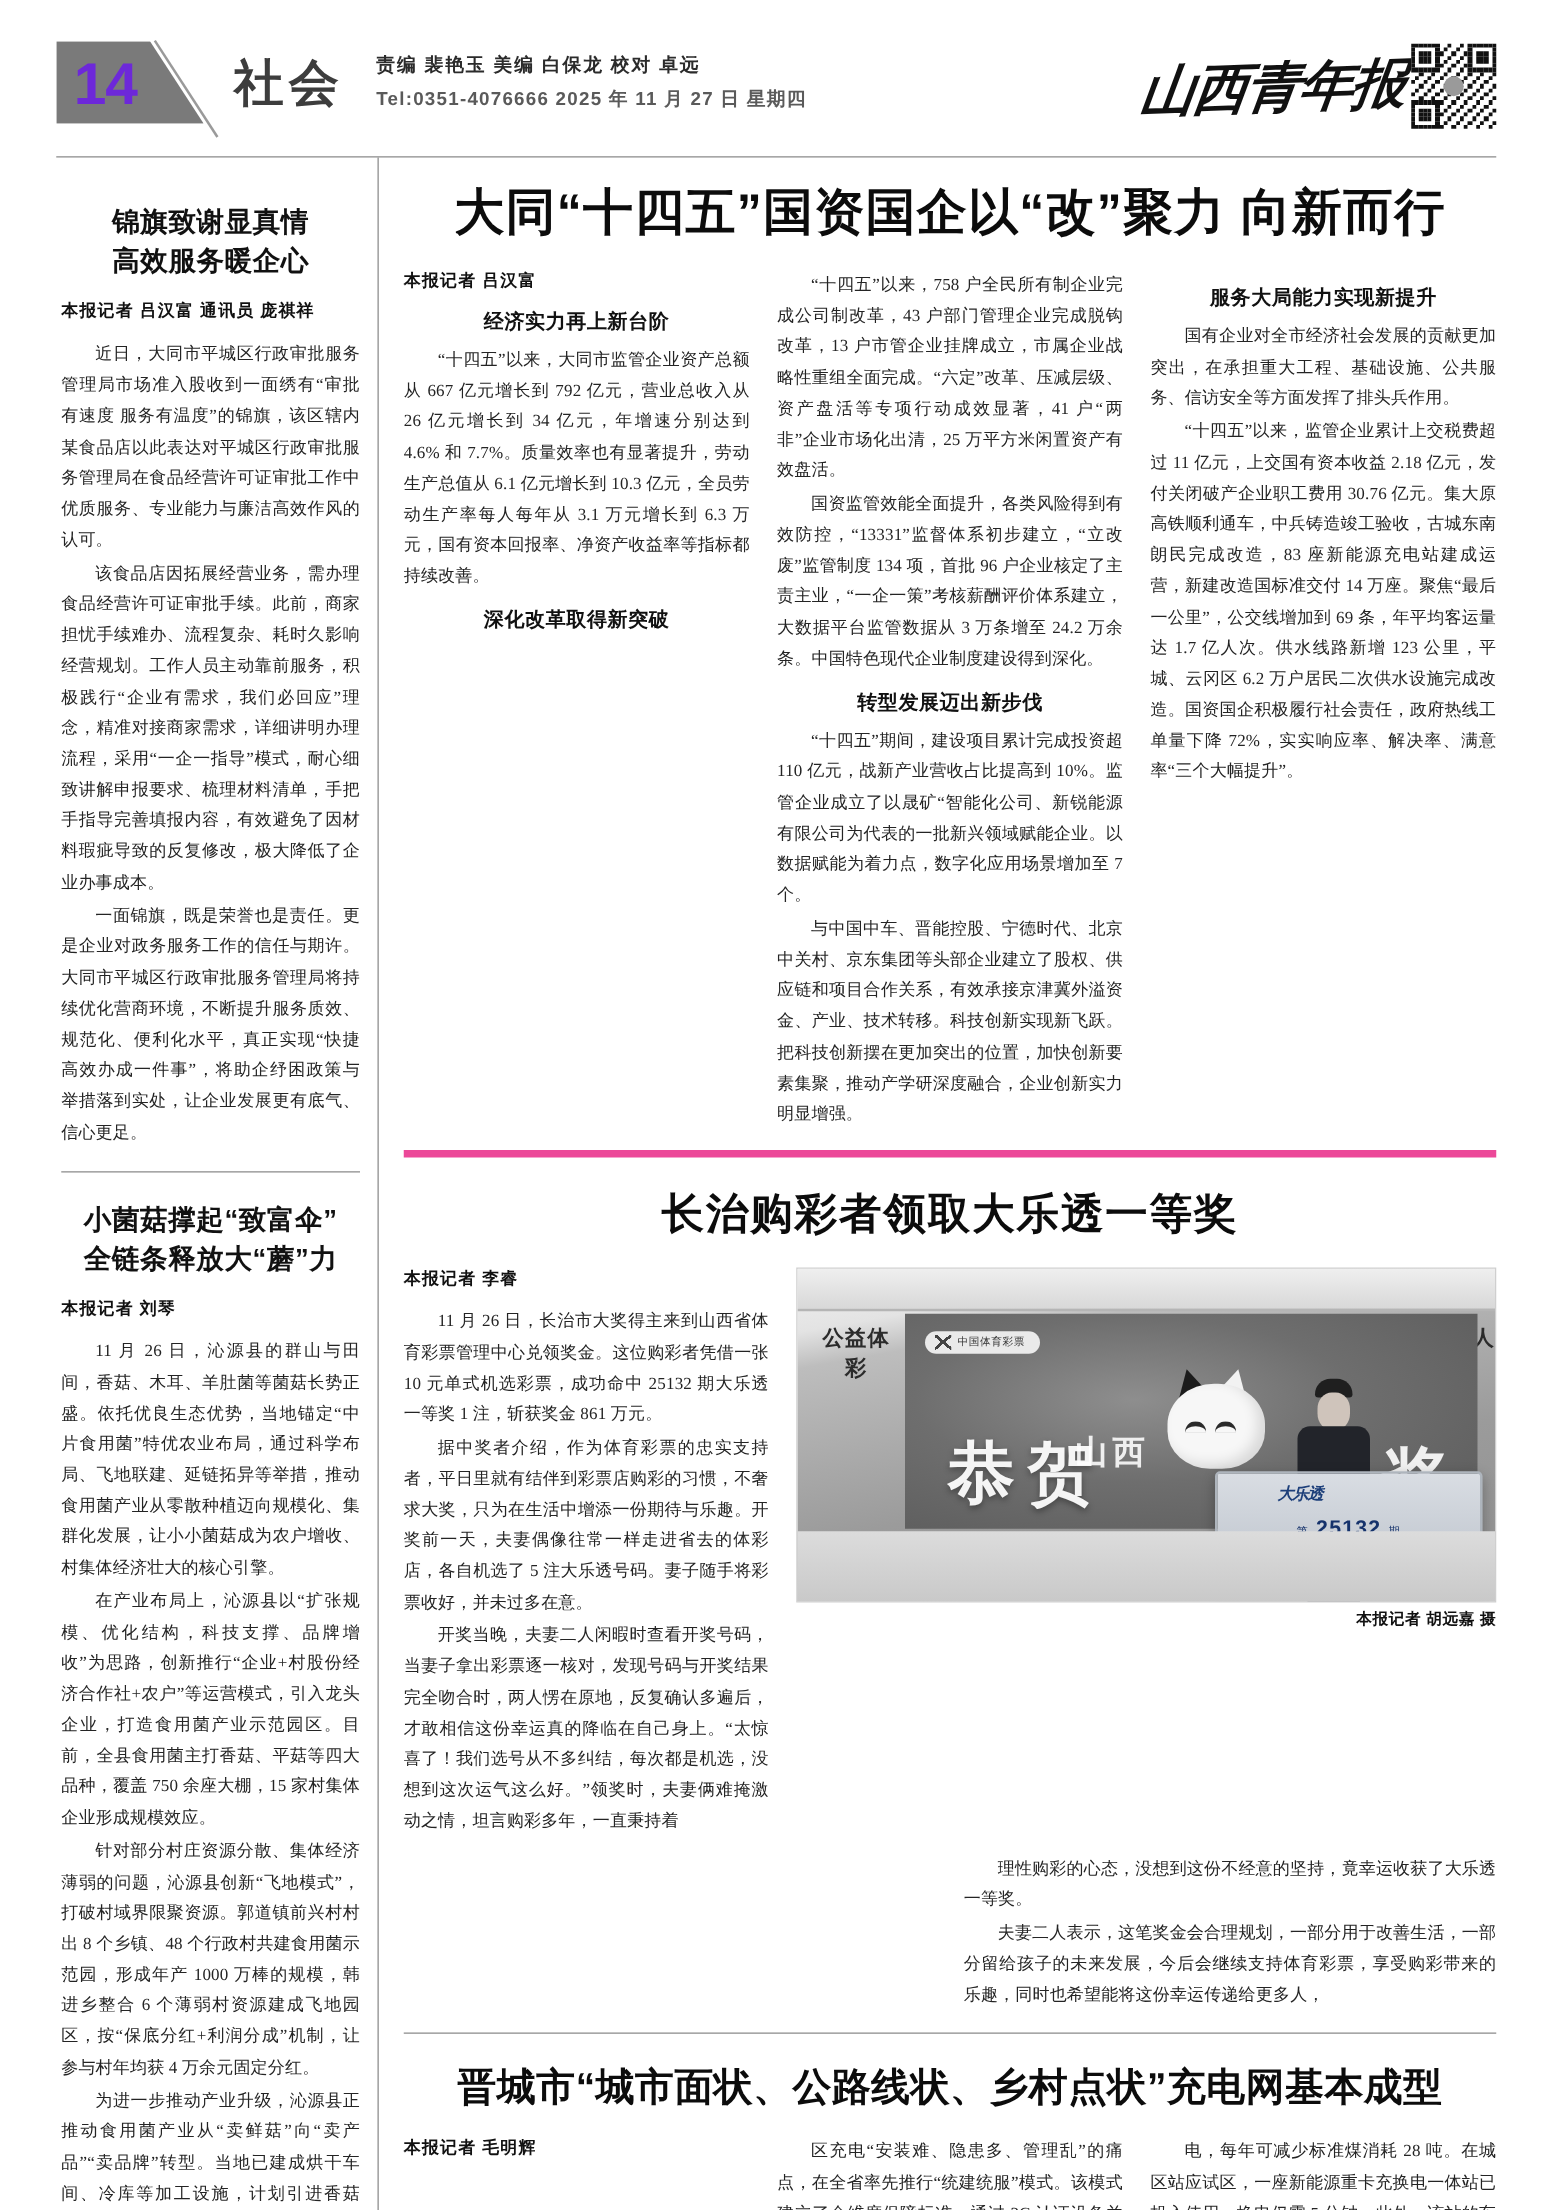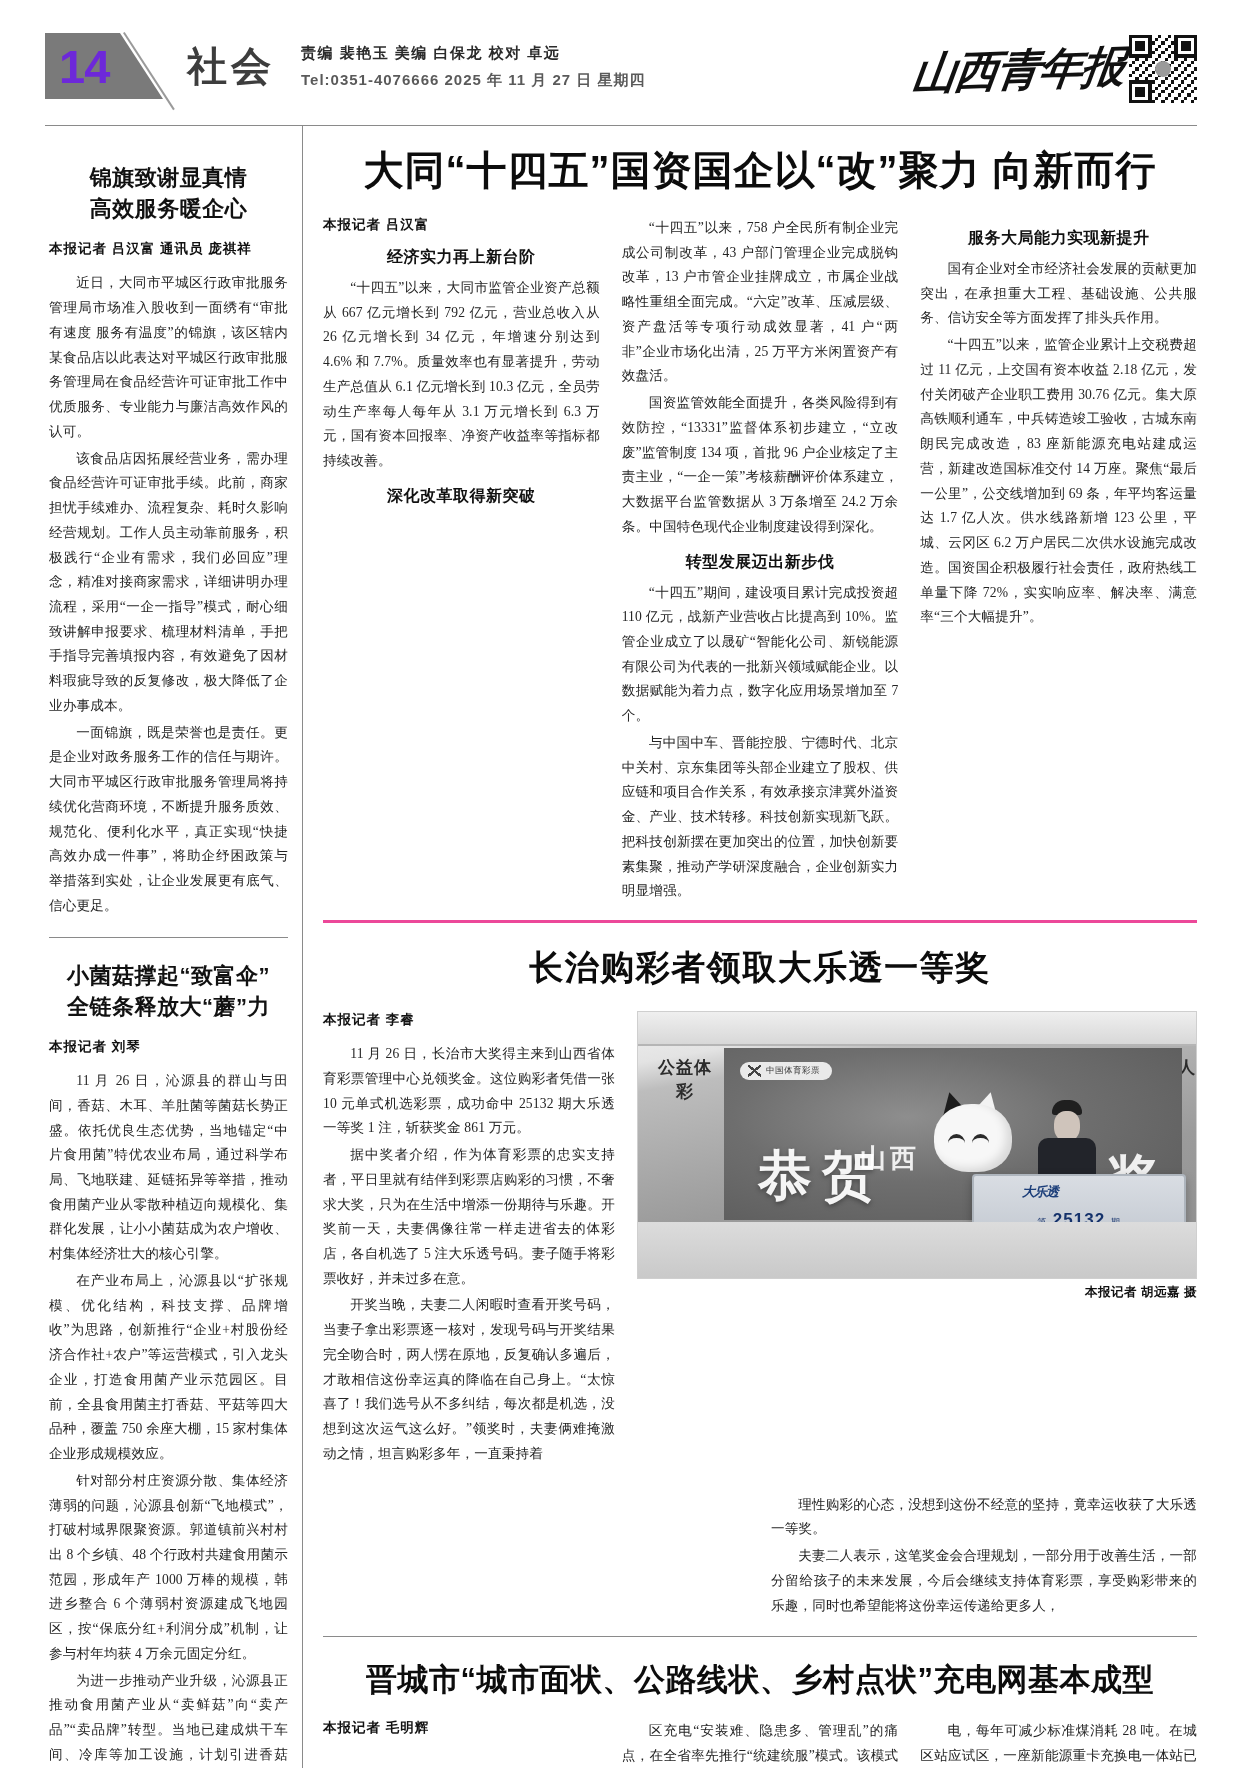--- a/index.html
+++ b/index.html
@@ -200,21 +200,21 @@
     font-size: 16px;
     text-align: center;
     color: #111;
     letter-spacing: 0.5px;
     margin: 12px 0 8px 0;
   }
 
   
   .art-b {
     margin-top: 14px;
-    border-top: 3px solid #ec4899;
+    border-top: 6px solid #ec4899;
     padding-top: 16px;
   }
   .art-b-title {
     font-family: "Liberation Sans", sans-serif;
     font-weight: bold;
     font-size: 34px;
     text-align: center;
     color: #0c0c0c;
     letter-spacing: 1.5px;
     margin: 6px 0 20px 0;
@@ -745,21 +745,21 @@
                   <div class="issue"><small>第</small> <span>25132</span> <small>期</small></div>
                   <div class="amount"><small>中奖金额</small> <span>861万</span><small>元</small></div>
                 </div>
               </div>
               <div class="ph-floor"></div>
             </div>
             <div class="photo-credit">本报记者 胡远嘉 摄</div>
           </div>
         </div>
 
-        <div class="art-b-grid" style="margin-top:24px">
+        <div class="art-b-grid" style="margin-top:11px">
           <div class="c"></div>
           <div class="c">
             <p class="para">理性购彩的心态，没想到这份不经意的坚持，竟幸运收获了大乐透一等奖。</p>
             <p class="para">夫妻二人表示，这笔奖金会合理规划，一部分用于改善生活，一部分留给孩子的未来发展，今后会继续支持体育彩票，享受购彩带来的乐趣，同时也希望能将这份幸运传递给更多人，</p>
           </div>
         </div>
       </div>
 
       <div class="art-c">
         <div class="art-c-title">晋城市“城市面状、公路线状、乡村点状”充电网基本成型</div>

